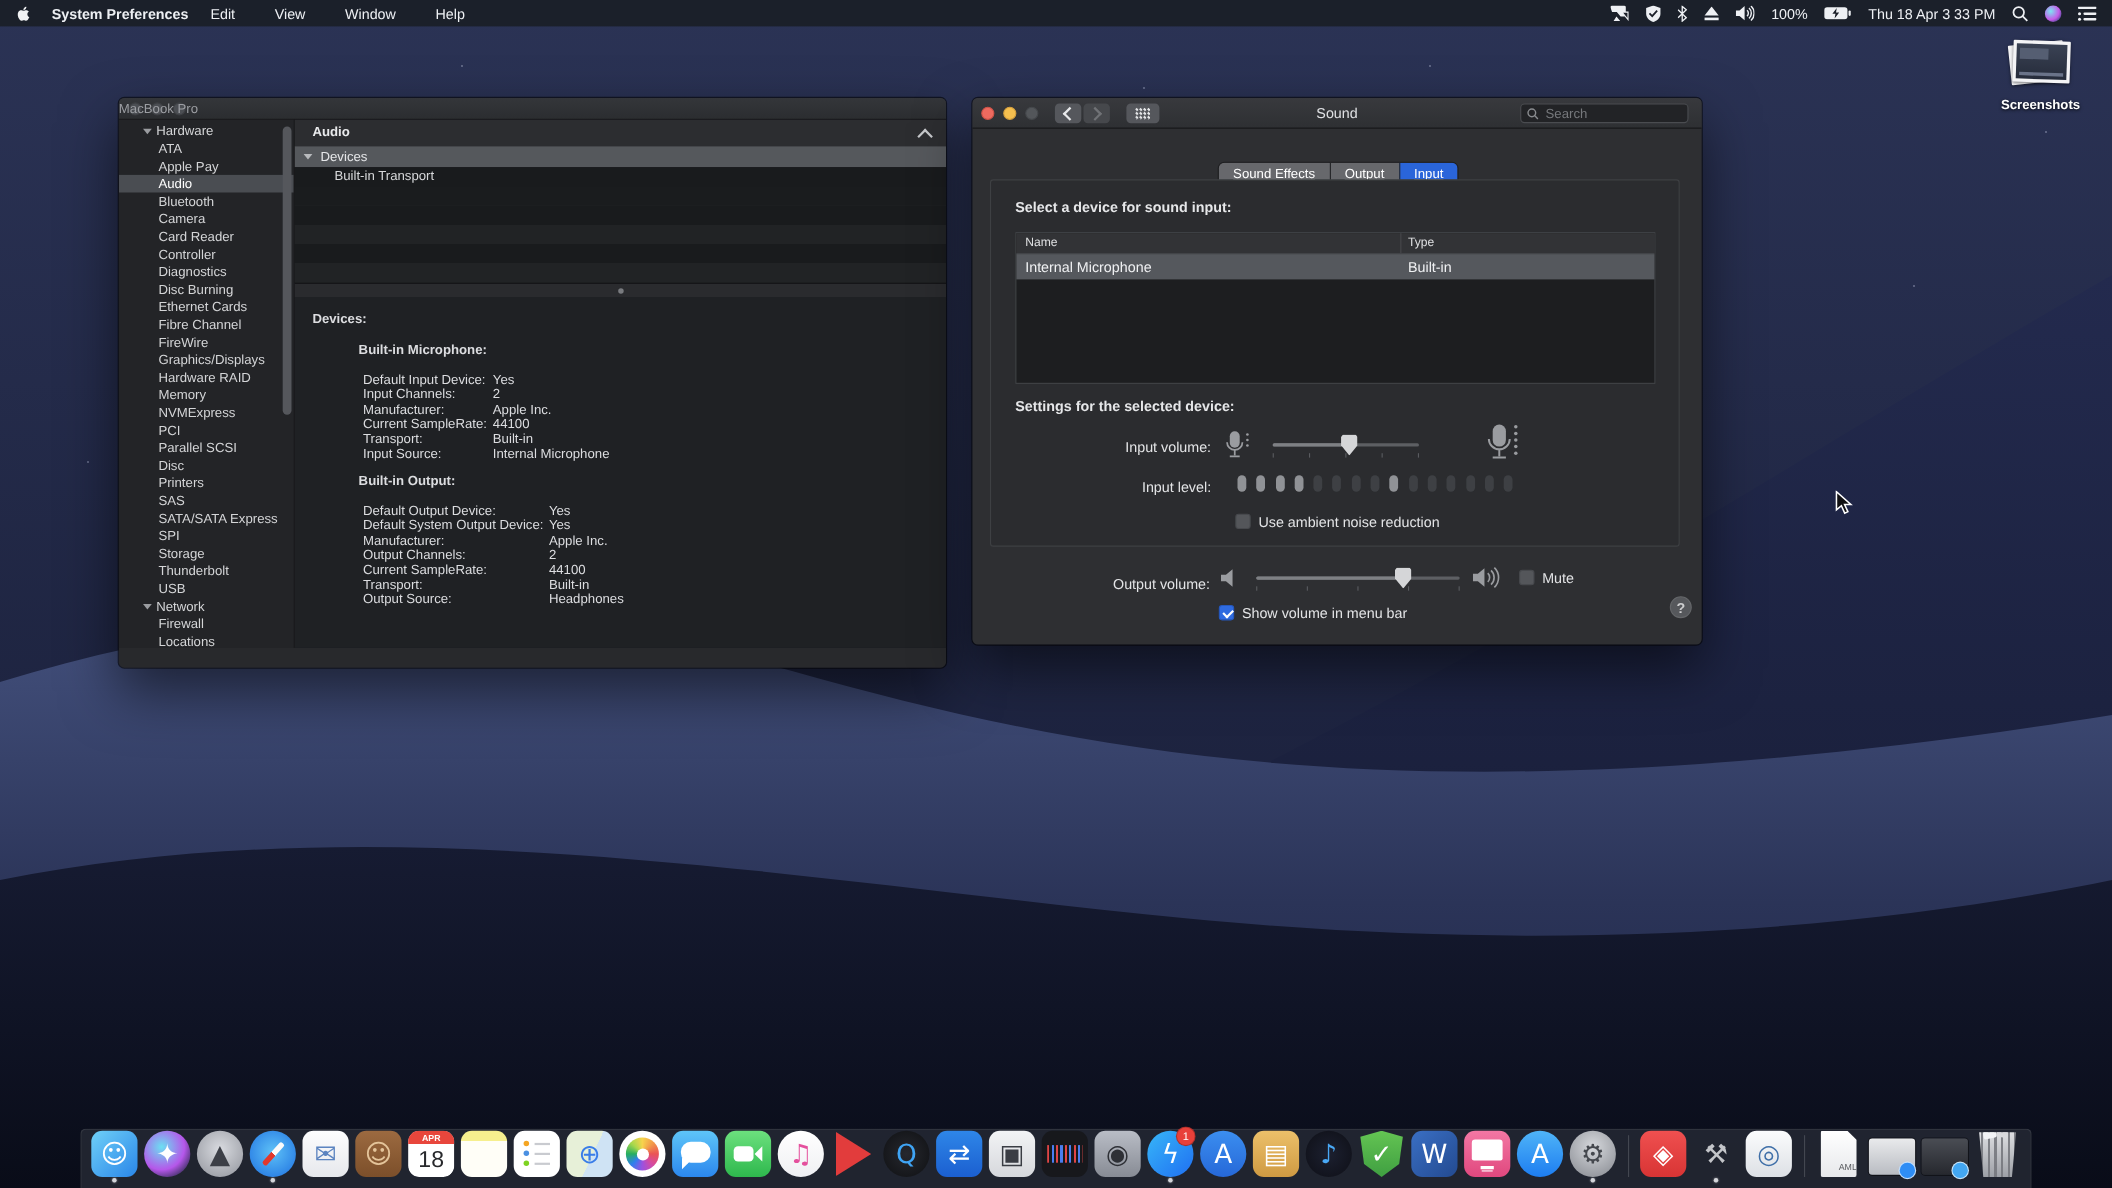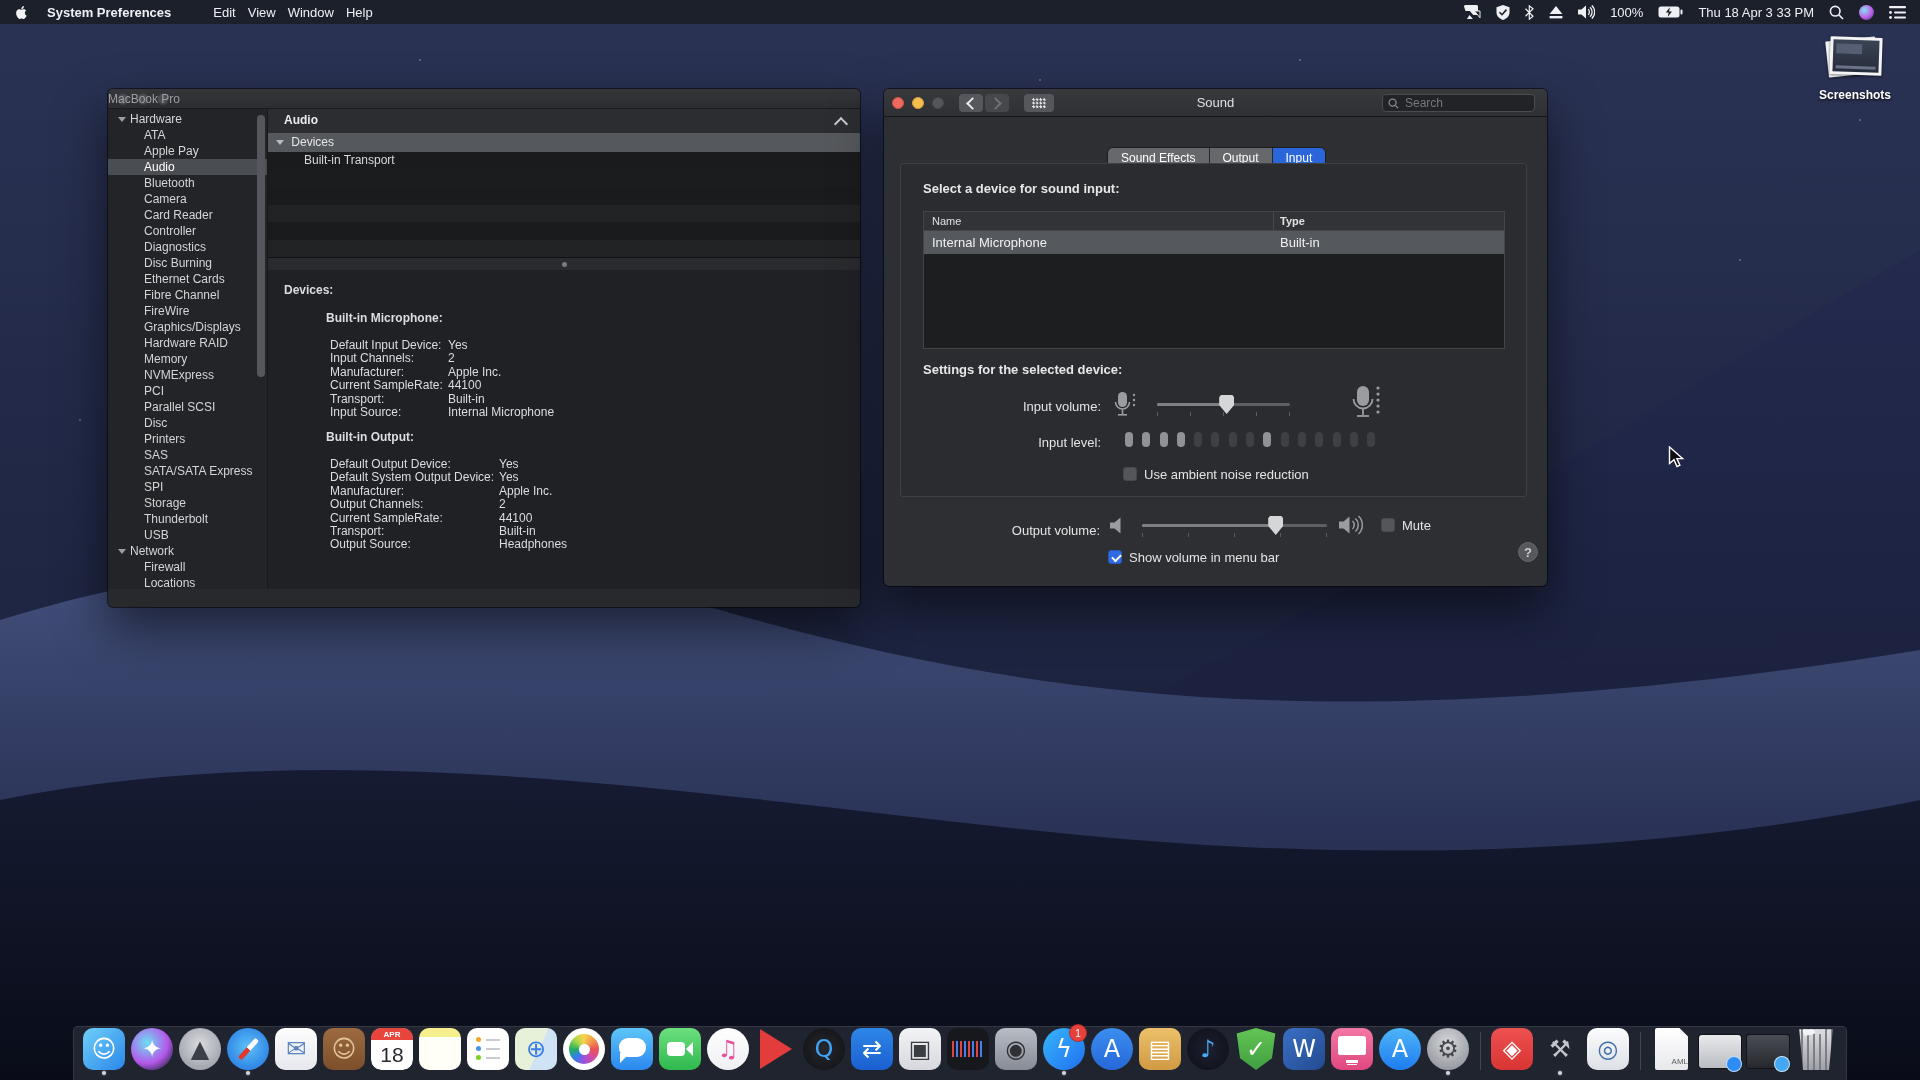--- a/index.html
+++ b/index.html
@@ -42,21 +42,21 @@
   
   .sysinfo{left:108px;top:89px;width:752px;height:518px;background:#28292c;z-index:10;
     color:#d7d8da;font-size:12px;}
   .si-titlebar{position:absolute;left:0;top:0;right:0;height:19px;
     background:linear-gradient(#34363a,#2b2d30);border-bottom:1px solid #1a1a1c;}
   .si-title{position:absolute;width:100%;text-align:left;top:3px;color:#9c9ea3;font-size:12px;}
   .si-tl{top:4px;background:#4b4e53;border:1px solid #3c3e42;}
   .si-sidebar{position:absolute;left:0;top:20px;width:160px;bottom:18px;background:#232427;
     border-right:1px solid #19191b;box-sizing:border-box;overflow:hidden;}
   .sb-item{height:16px;line-height:16px;padding-left:36px;white-space:nowrap;color:#d4d5d7;}
-  .sb-item.group{padding-left:10px;font-weight:normal;position:relative;}
+  .sb-item.group{padding-left:22px;font-weight:normal;position:relative;}
   .sb-item.group::before{content:"";display:inline-block;margin-right:4px;vertical-align:1px;
     border-left:4px solid transparent;border-right:4px solid transparent;border-top:5px solid #9a9ca0;}
   .sb-item.sel{background:#4a4d52;color:#fff;}
   .si-scroll{position:absolute;right:2px;top:6px;width:8px;height:262px;border-radius:4px;background:#55575c;}
   .si-main{position:absolute;left:160px;top:20px;right:0;bottom:18px;background:#1a1c1e;}
   .si-header{position:absolute;left:0;top:0;right:0;height:24px;background:#2c2d30;
     border-bottom:1px solid #1b1b1d;}
   .si-header-label{position:absolute;left:16px;top:4px;font-weight:bold;color:#e9eaec;}
   .si-collapse{position:absolute;right:14px;top:10px;width:8px;height:8px;
     border-left:2px solid #c6c8cb;border-top:2px solid #c6c8cb;transform:rotate(45deg);}
@@ -119,21 +119,21 @@
   .tab.sel{background:#2a65da;}
   .sn-box{position:absolute;left:16px;top:74px;width:627px;height:334px;border:1px solid #3e4043;
     border-radius:3px;background:#2b2c2f;box-sizing:border-box;}
   .sn-label{position:absolute;font-size:13px;font-weight:bold;color:#e6e7e9;}
   .dev-table{position:absolute;left:22px;top:47px;width:582px;height:138px;background:#1d1e20;
     border:1px solid #424448;box-sizing:border-box;}
   .dt-head{display:flex;height:18px;background:#323336;border-bottom:1px solid #424448;
     font-size:11px;color:#dfe0e2;align-items:center;}
   .dt-col-name{width:350px;padding-left:8px;box-sizing:border-box;border-right:1px solid #46484b;height:100%;
     display:flex;align-items:center;}
-  .dt-col-type{padding-left:6px;font-weight:bold;}
+  .dt-col-type{padding-left:6px;}
   .dt-row{display:flex;height:23px;align-items:center;font-size:13px;color:#f0f1f3;}
   .dt-row.sel{background:#55585d;}
   .dt-cell-name{width:350px;padding-left:8px;box-sizing:border-box;}
   .dt-cell-type{padding-left:6px;}
   .row-label{position:absolute;font-size:13px;color:#e3e4e6;text-align:right;width:120px;}
   .slider{position:absolute;height:3px;border-radius:2px;background:#5d5f63;}
   .slider .fill{position:absolute;left:0;top:0;bottom:0;background:#7e8084;border-radius:2px;}
   .thumb{position:absolute;top:-8px;width:15px;height:19px;margin-left:-7px;background:#d5d6d8;
     clip-path:polygon(12% 0,88% 0,100% 12%,100% 52%,50% 100%,0 52%,0 12%);}
   .ticks{position:absolute;height:4px;display:flex;justify-content:space-between;}
@@ -264,21 +264,21 @@
   </svg>
 
   <div class="menubar">
     <div class="mb-left">
       <span class="mb-apple">
         <svg viewBox="0 0 17 17">
             <path d="M12.3 9c0-1.8 1.5-2.7 1.6-2.7-.9-1.3-2.2-1.4-2.7-1.5-1.1-.1-2.2.7-2.8.7-.6 0-1.5-.7-2.4-.7-1.2 0-2.4.7-3 1.8-1.3 2.3-.3 5.6 1 7.4.6.9 1.3 1.9 2.3 1.8.9 0 1.3-.6 2.4-.6s1.4.6 2.4.6 1.6-.9 2.2-1.8c.7-1 1-2 1-2.1-.1 0-2-.8-2-2.9zM10.5 3.6c.5-.6.9-1.5.8-2.4-.8 0-1.7.5-2.2 1.2-.5.6-.9 1.5-.8 2.4.8 0 1.7-.5 2.2-1.2z"></path>
           </svg>
       </span>
       <span class="mb-app">System Preferences</span>
-      <span style="display:flex;gap:12px;margin-left:22px;">
+      <span style="display:flex;gap:36px;">
           <span class="mb-menu">Edit</span>
           <span class="mb-menu">View</span>
           <span class="mb-menu">Window</span>
           <span class="mb-menu">Help</span>
         </span>
     </div>
     <div class="mb-right">
       <span>
         <svg width="17" height="14" viewBox="0 0 17 14" fill="#eef0f4">
             <path d="M0,1.5 C0,.7.7,0 1.5,0 h11 c.8,0 1.5,.7 1.5,1.5 v7 c0,.8-.7,1.5-1.5,1.5 h-3.2 l-3.5-4 h-4.3 z M5.5,10 l3.4,4 h-6 z"></path>

